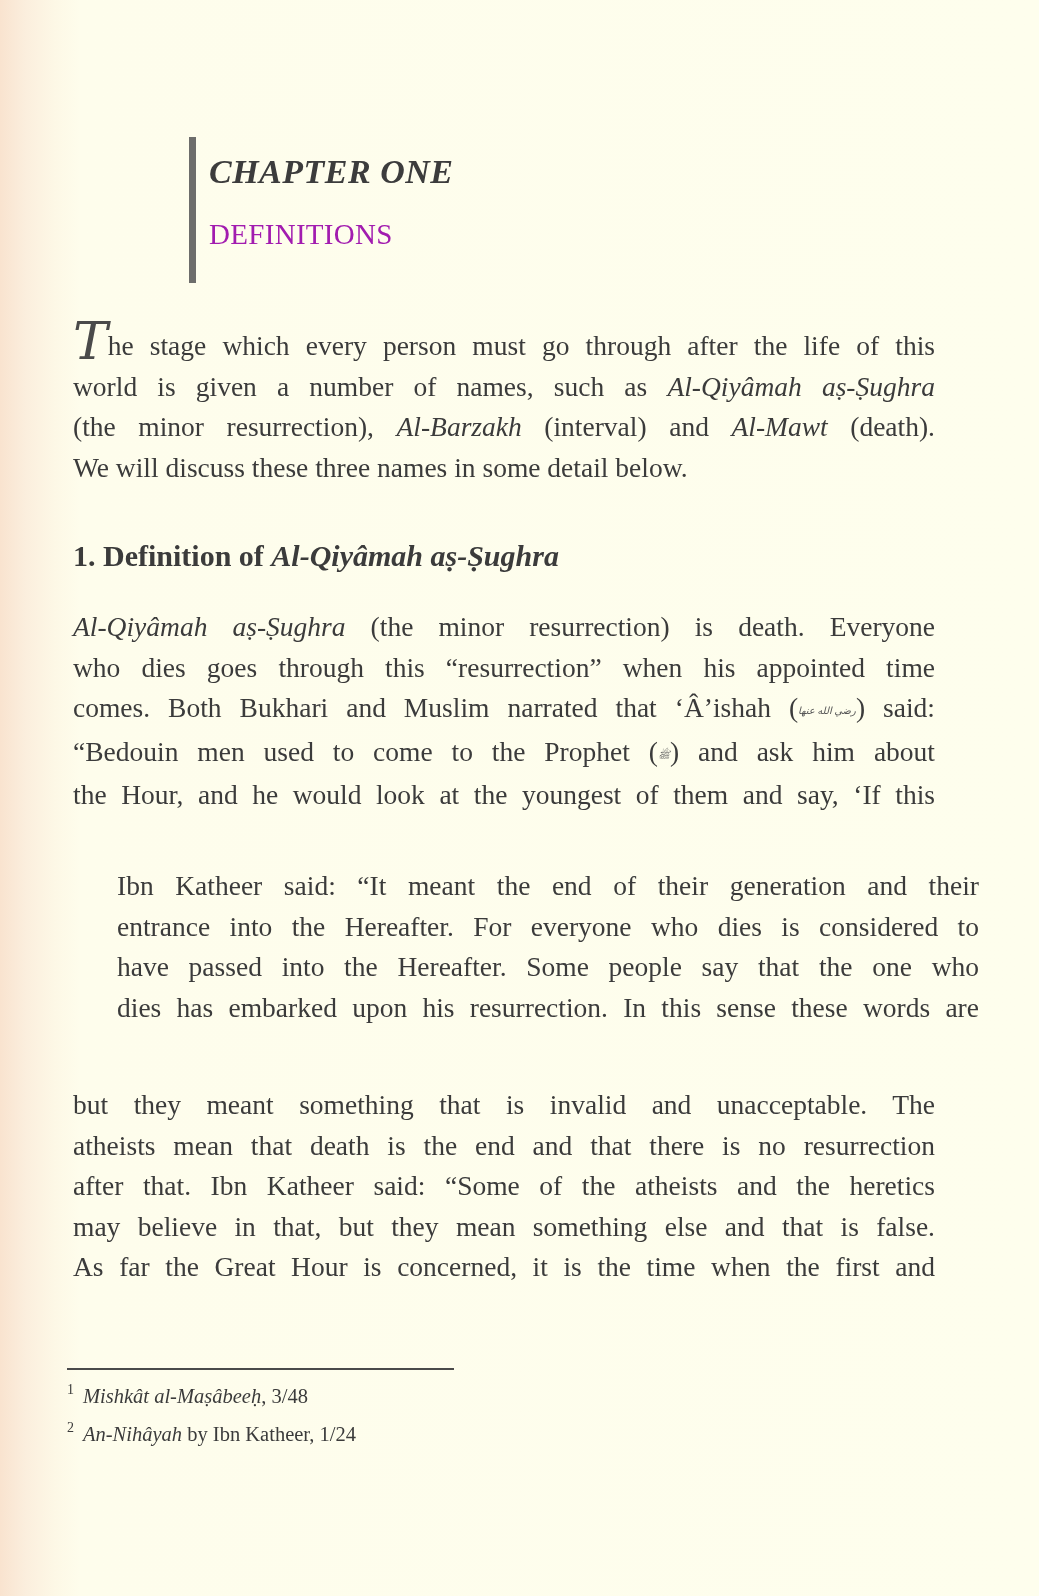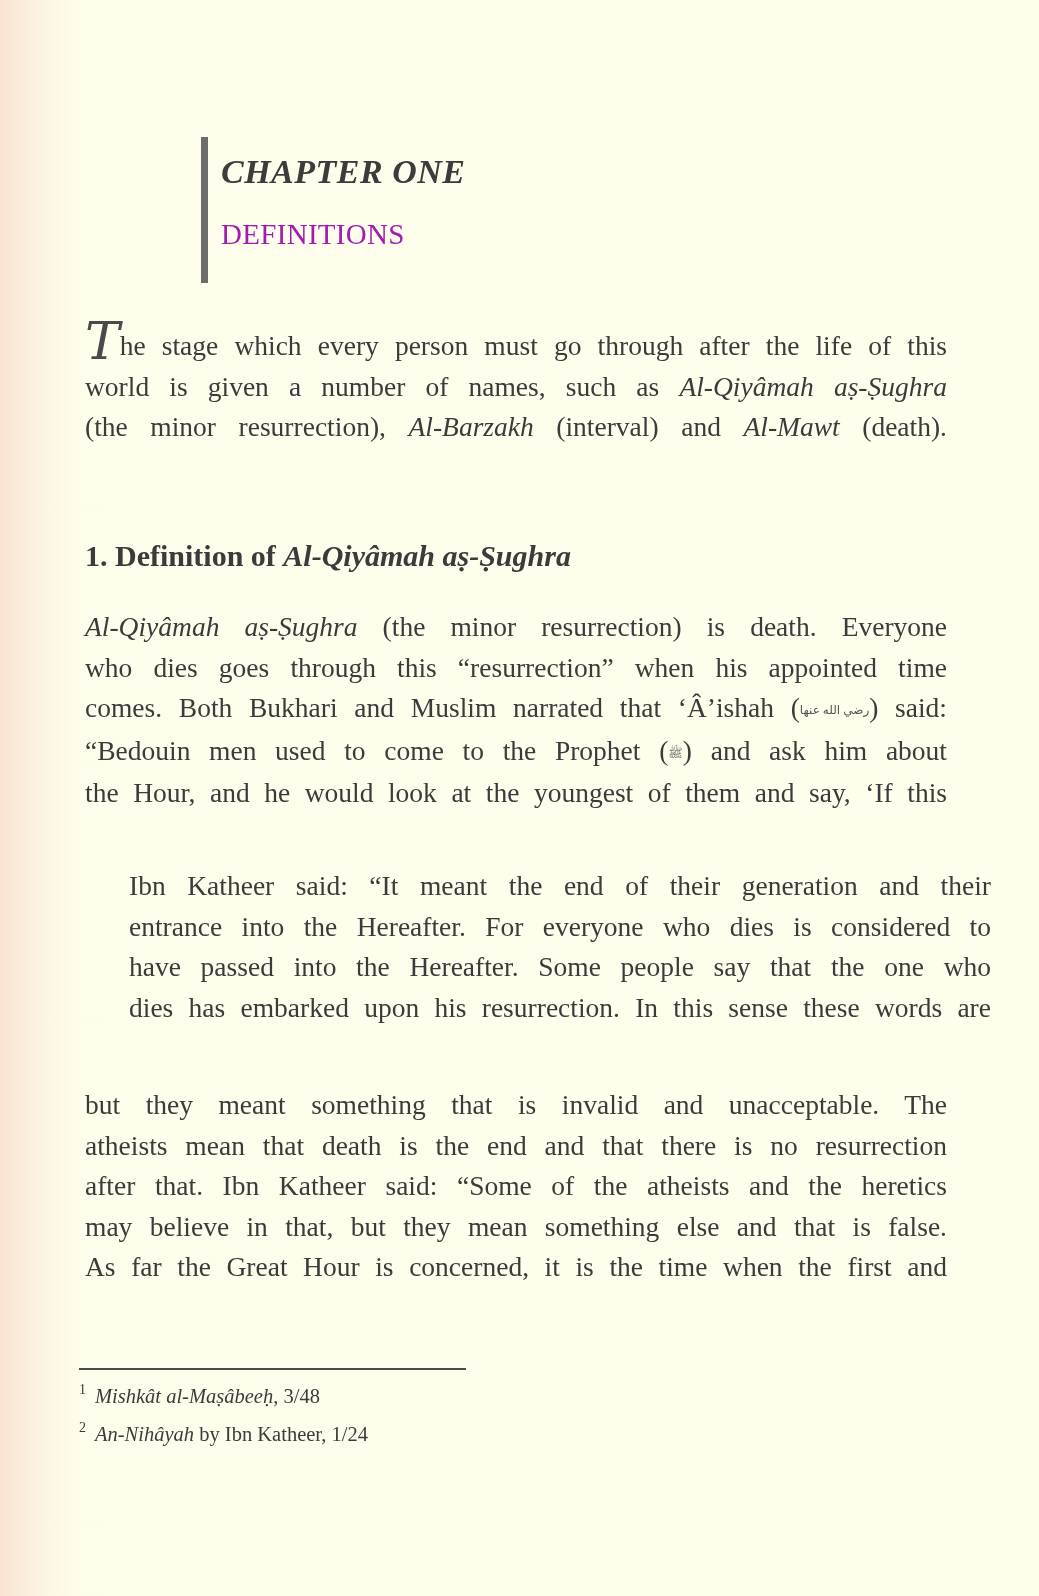--- a/index.html
+++ b/index.html
@@ -5,21 +5,21 @@
     html, body { margin: 0; padding: 0; }
     body {
       width: 1039px;
       height: 1596px;
       position: relative;
       overflow: hidden;
       background: linear-gradient(to right, #f9e3cf 0px, #fbeedd 25px, #fdf8e6 55px, #fefdec 80px, #fefeed 100%);
       font-family: "Liberation Serif", "DejaVu Serif", serif;
       color: #3a3a3a;
     }
-    .page { position: absolute; left: 16px; top: 0; width: 839px; height: 1596px; }
+    .page { position: absolute; left: 4px; top: 0; width: 839px; height: 1596px; }
 
     .chapter-bar {
       position: absolute;
       left: 185px; top: 137px;
       width: 7px; height: 146px;
       background: #6d6d6b;
     }
     .chapter-label {
       position: absolute; left: 205px; top: 152px;
       font-size: 34px; font-weight: bold; font-style: italic;
@@ -57,23 +57,24 @@
 
     .section-heading {
       position: absolute; left: 69px; top: 536px;
       font-size: 30px; font-weight: bold; color: #3b3b3b;
       line-height: 40px; white-space: nowrap;
     }
     .section-heading .it { font-style: italic; }
 
     .honorific {
       display: inline-block;
-      font-size: 12px;
+      font-size: 10px;
       color: #555;
       vertical-align: 3px;
+      font-style: italic;
     }
 
     .footnote-rule {
       position: absolute; left: 63px; top: 1368px;
       width: 387px; height: 2px; background: #4a4a4a;
     }
     .footnote {
       position: absolute; left: 63px;
       font-size: 20.5px; color: #3b3b3b; line-height: 28px; white-space: nowrap;
     }
@@ -85,20 +86,21 @@
 <div class="page">
 
   <div class="chapter-bar"></div>
   <div class="chapter-label">CHAPTER ONE</div>
   <div class="chapter-title">DEFINITIONS</div>
 
   <div class="text" id="intro" style="top:326px;">
       <span class="line"><span class="dropcap">T</span><span>he stage which every person must go through after the life of this</span></span>
       <span class="line"><span>world is given a number of names, such as </span><i>Al-Qiyâmah aṣ-Ṣughra</i></span>
       <span class="line"><span>(the minor resurrection), </span><i>Al-Barzakh</i><span> (interval) and </span><i>Al-Mawt</i><span> (death).</span></span>
+      <span class="line last"><span>We will discuss these three names in some detail below.</span></span>
     </div>
 
   <div class="section-heading">
     <span>1.</span>
     <span>Definition of</span>
     <span class="it">Al-Qiyâmah aṣ-Ṣughra</span>
   </div>
 
   <div class="text" id="p1" style="top:607px;">
       <span class="line"><i>Al-Qiyâmah aṣ-Ṣughra</i><span> (the minor resurrection) is death. Everyone</span></span>

